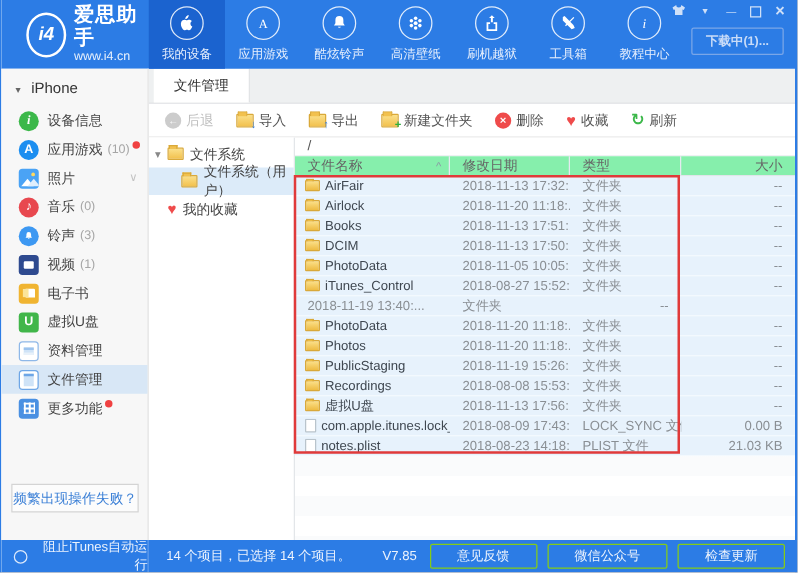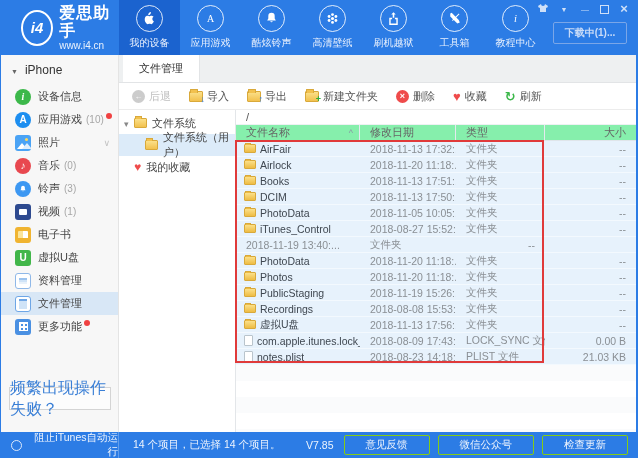--- a/index.html
+++ b/index.html
@@ -70,21 +70,21 @@
   .ic-usb { background:#41b64a; }
   .ic-data { background:#fff; border:1px solid #8fb8e8; }
   .ic-data .lines { width:8px; height:6px; border-top:2px solid #9cc3ee; border-bottom:2px solid #e8f1fa; background:#cfe3f7; }
   .ic-files { background:#fff; border:1px solid #6ea6e6; }
   .ic-files .pagefold { width:8px; height:10px; background:#cfe3f7; border-top:2px solid #6ea6e6; }
   .ic-more { background:#4a90e2; position:relative; }
   .ic-more .grid { width:9px; height:9px;
                    background:linear-gradient(#fff,#fff); background-size:4px 4px;
                    background-image:linear-gradient(90deg,#fff 45%,transparent 45%),linear-gradient(#fff 45%,transparent 45%); }
   .help-btn { position:absolute; left:8px; bottom:22px; width:102px; height:23px; border:1px solid #d4d4d4;
-              background:#fcfcfc; color:#3a7fd6; font-size:16px; display:flex; align-items:center;
+              background:#fcfcfc; color:#3a7fd6; font-size:11px; display:flex; align-items:center;
               justify-content:center; cursor:pointer; }
 
   
   .main { flex:1; display:flex; flex-direction:column; background:#fff; }
   .tabbar { height:28px; background:#eef0f1; border-bottom:1px solid #e2e4e6; display:flex; }
   .tab { padding:0 16px; background:#fff; display:flex; align-items:center; font-size:11px; color:#333;
          border-right:1px solid #e2e4e6; margin-left:4px; cursor:pointer; }
   .toolbar { height:27px; display:flex; align-items:center; padding-left:6px; gap:4px; border-bottom:1px solid #ececec; }
   .tool { display:flex; align-items:center; gap:4px; font-size:11px; color:#555; padding:0 7px; cursor:pointer; height:100%; }
   .tool.disabled { color:#bfbfbf; cursor:default; }

